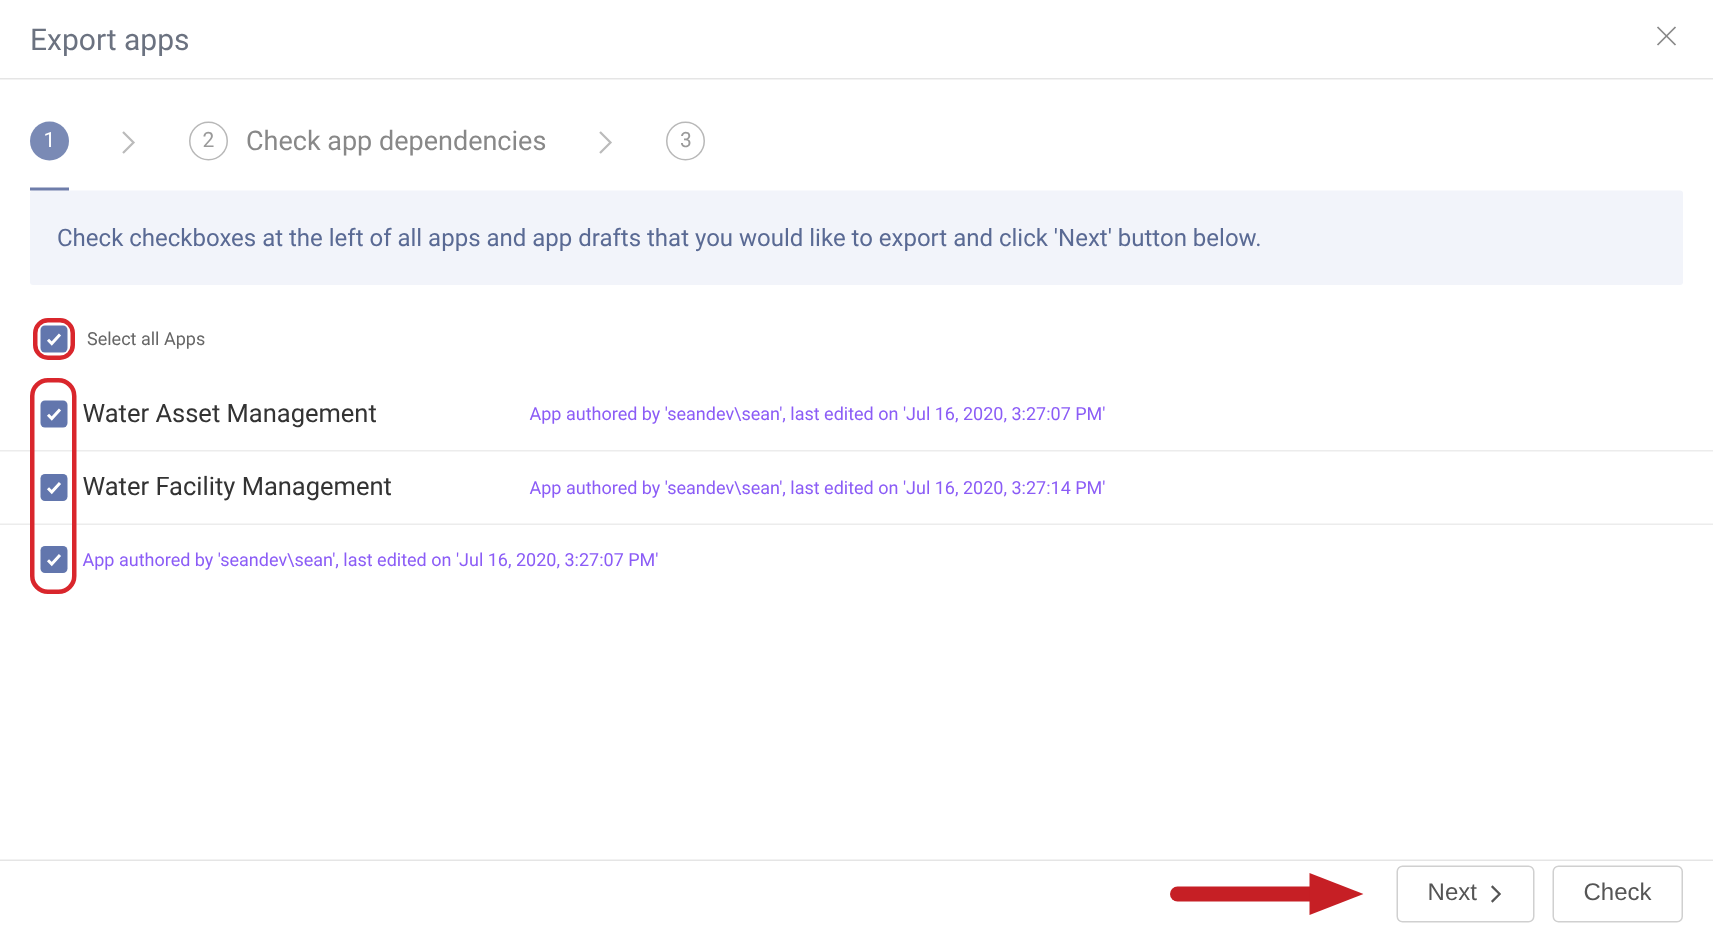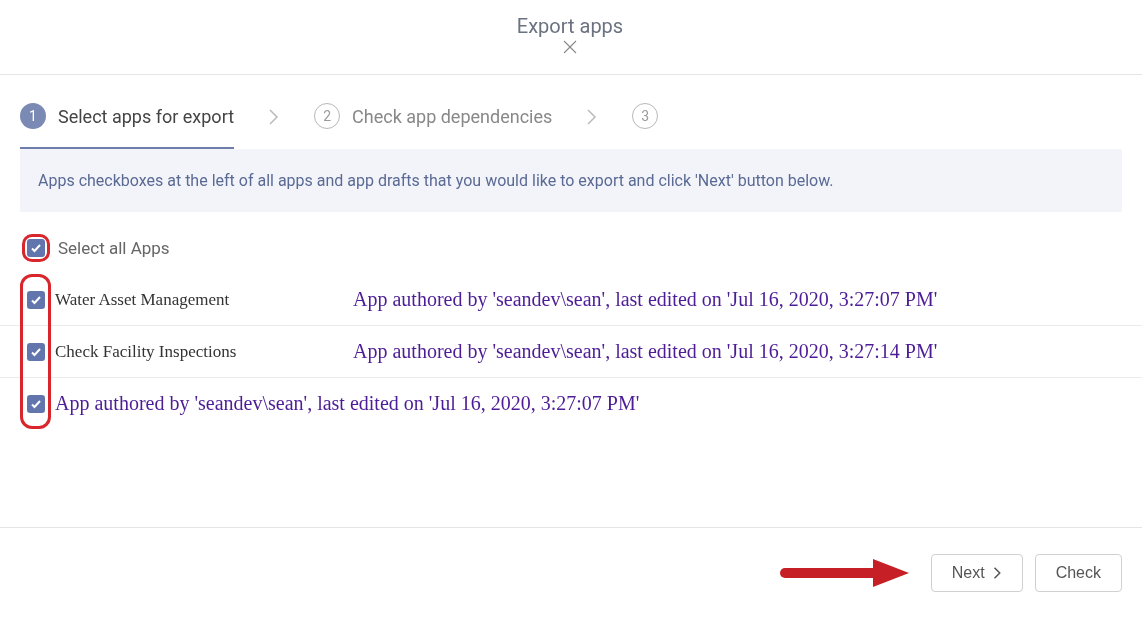--- a/index.html
+++ b/index.html
@@ -11,21 +11,20 @@
       height: 618px;
       position: relative;
       overflow: hidden;
     }
     .dialog-header {
       display: flex;
       justify-content: space-between;
       align-items: center;
       padding: 14px 22px 14px 20px;
       border-bottom: 1px solid #e5e5e5;
-      flex-direction: column;
     }
     .dialog-title {
       font-size: 20px;
       font-weight: 400;
       color: #6b7280;
     }
     .close-icon {
       width: 18px;
       height: 18px;
       cursor: pointer;
@@ -104,26 +103,25 @@
       height: 18px;
       border-radius: 3px;
       background: #6276ad;
       display: flex;
       align-items: center;
       justify-content: center;
       cursor: pointer;
     }
     .checkbox svg { color: #fff; }
     .select-all-label {
-      font-size: 17px;
+      font-size: 12px;
       color: #666;
     }
     .apps-column {
       position: relative;
-      font-family: Liberation Serif, serif;
     }
     .list-highlight {
       position: absolute;
       left: 20px;
       top: 0;
       bottom: 0;
       width: 31px;
       border: 3px solid #d9262c;
       border-radius: 12px;
       pointer-events: none;
@@ -136,30 +134,30 @@
       gap: 10px;
     }
     .app-row:last-child { border-bottom: none; }
     .app-name {
       font-size: 17px;
       color: #333;
       width: 288px;
       flex-shrink: 0;
     }
     .app-meta {
-      font-size: 20px;
-      color: #4c1d95;
+      font-size: 12px;
+      color: #8b5cf6;
     }
     .footer {
       position: absolute;
       left: 0;
       right: 0;
       bottom: 0;
       border-top: 1px solid #e5e5e5;
-      padding: 26px 20px;
+      padding: 3px 20px;
       display: flex;
       justify-content: flex-end;
       align-items: center;
       gap: 12px;
       background: #fff;
     }
     .btn {
       height: 38px;
       padding: 0 20px;
       border: 1px solid #d0d0d0;
@@ -186,38 +184,37 @@
     <svg class="close-icon" viewBox="0 0 24 24" fill="none" stroke="currentColor" stroke-width="1.5">
         <line x1="4" y1="4" x2="20" y2="20"></line>
         <line x1="20" y1="4" x2="4" y2="20"></line>
       </svg>
   </div>
 </div>
 
 <div class="steps">
   <div class="step active">
     <div class="step-badge">1</div>
-    <div class="step-label">Select apps for export</div>
   </div>
   <svg class="step-arrow" width="12" height="18" viewBox="0 0 12 18" fill="none" stroke="currentColor" stroke-width="1.5">
       <polyline points="2,2 9,9 2,16"></polyline>
     </svg>
   <div class="step inactive">
     <div class="step-badge">2</div>
     <div class="step-label">Check app dependencies</div>
   </div>
   <svg class="step-arrow" width="12" height="18" viewBox="0 0 12 18" fill="none" stroke="currentColor" stroke-width="1.5">
       <polyline points="2,2 9,9 2,16"></polyline>
     </svg>
   <div class="step inactive">
     <div class="step-badge">3</div>
   </div>
 </div>
 
-<div class="instruction">Apps checkboxes at the left of all apps and app drafts that you would like to export and click 'Next' button below.</div>
+<div class="instruction">Check checkboxes at the left of all apps and app drafts that you would like to export and click 'Next' button below.</div>
 
 <div class="select-all-row">
   <span class="highlight-box">
     <span class="checkbox">
       <svg width="12" height="12" viewBox="0 0 24 24" fill="none" stroke="currentColor" stroke-width="4">
           <polyline points="4,13 9,18 20,6"></polyline>
         </svg>
     </span>
   </span>
   <span class="select-all-label">Select all Apps</span>
@@ -235,21 +232,21 @@
     <span class="app-name">Water Asset Management</span>
     <span class="app-meta">App authored by 'seandev\sean', last edited on 'Jul 16, 2020, 3:27:07 PM'</span>
   </div>
 
   <div class="app-row">
     <span class="checkbox">
       <svg width="12" height="12" viewBox="0 0 24 24" fill="none" stroke="currentColor" stroke-width="4">
           <polyline points="4,13 9,18 20,6"></polyline>
         </svg>
     </span>
-    <span class="app-name">Check Facility Inspections</span>
+    <span class="app-name">Water Facility Management</span>
     <span class="app-meta">App authored by 'seandev\sean', last edited on 'Jul 16, 2020, 3:27:14 PM'</span>
   </div>
 
   <div class="app-row">
     <span class="checkbox">
       <svg width="12" height="12" viewBox="0 0 24 24" fill="none" stroke="currentColor" stroke-width="4">
           <polyline points="4,13 9,18 20,6"></polyline>
         </svg>
     </span>
     <span class="app-meta">App authored by 'seandev\sean', last edited on 'Jul 16, 2020, 3:27:07 PM'</span>

